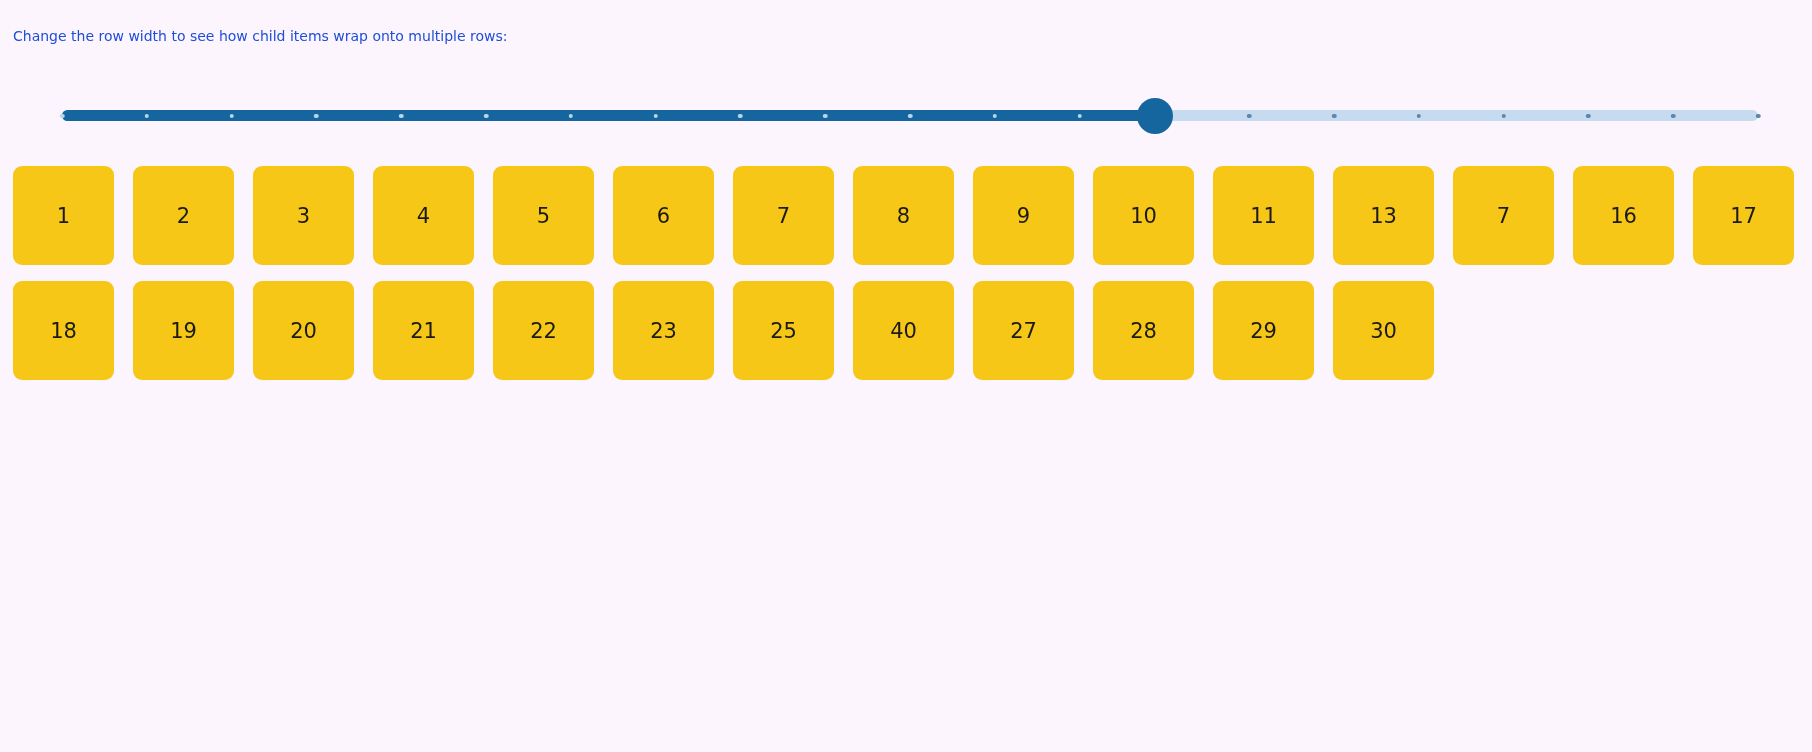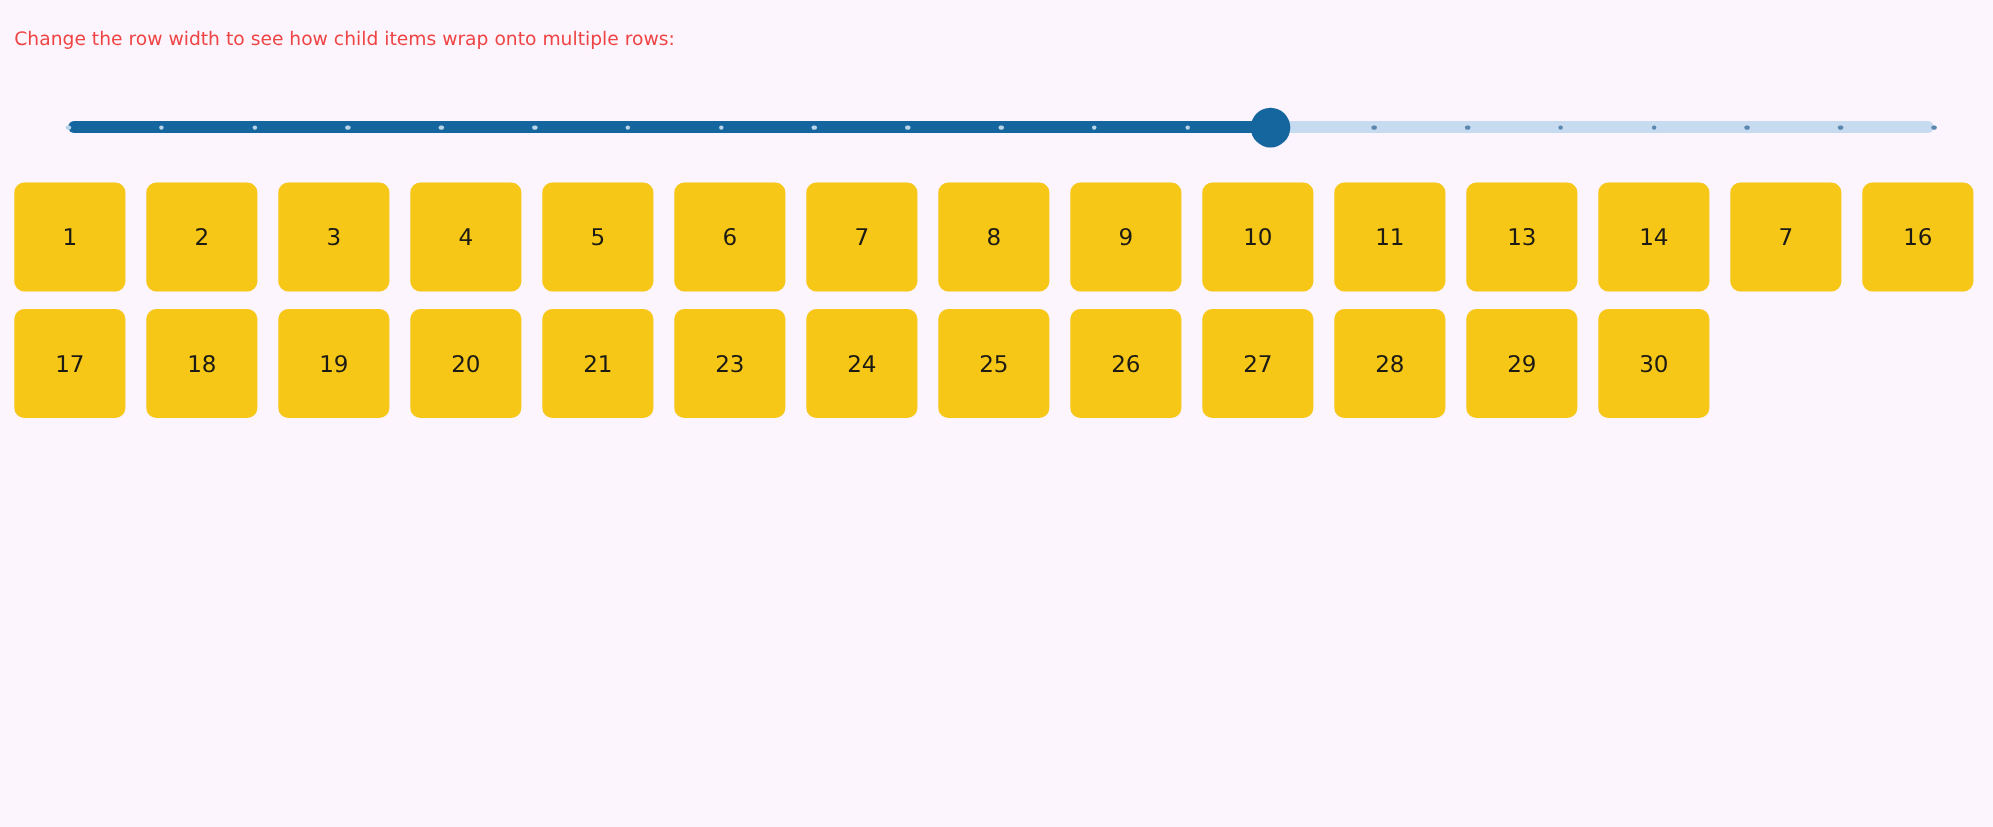--- a/index.html
+++ b/index.html
@@ -18,23 +18,23 @@
   .page {
     position: relative;
     width: 1812px;
     height: 752px;
   }
 
   .instruction {
     position: absolute;
     left: 13px;
     top: 22px;
-    font-size: 17px;
+    font-size: 14px;
     line-height: 28px;
-    color: #ef4444;
+    color: #1d4ed8;
     font-family: "DejaVu Sans", "Liberation Sans", sans-serif;
     white-space: nowrap;
     letter-spacing: 0px;
   }
 
   
   .slider-wrap {
     position: absolute;
     left: 62px;
     top: 96px;
@@ -184,23 +184,20 @@
       <div class="item-box">
         <span>10</span>
       </div>
       <div class="item-box">
         <span>11</span>
       </div>
       <div class="item-box">
         <span>13</span>
       </div>
       <div class="item-box">
-        <span>14</span>
-      </div>
-      <div class="item-box">
         <span>7</span>
       </div>
       <div class="item-box">
         <span>16</span>
       </div>
       <div class="item-box">
         <span>17</span>
       </div>
       <div class="item-box">
         <span>18</span>
@@ -208,30 +205,30 @@
       <div class="item-box">
         <span>19</span>
       </div>
       <div class="item-box">
         <span>20</span>
       </div>
       <div class="item-box">
         <span>21</span>
       </div>
       <div class="item-box">
+        <span>22</span>
+      </div>
+      <div class="item-box">
         <span>23</span>
       </div>
       <div class="item-box">
-        <span>24</span>
-      </div>
-      <div class="item-box">
         <span>25</span>
       </div>
       <div class="item-box">
-        <span>26</span>
+        <span>40</span>
       </div>
       <div class="item-box">
         <span>27</span>
       </div>
       <div class="item-box">
         <span>28</span>
       </div>
       <div class="item-box">
         <span>29</span>
       </div>

